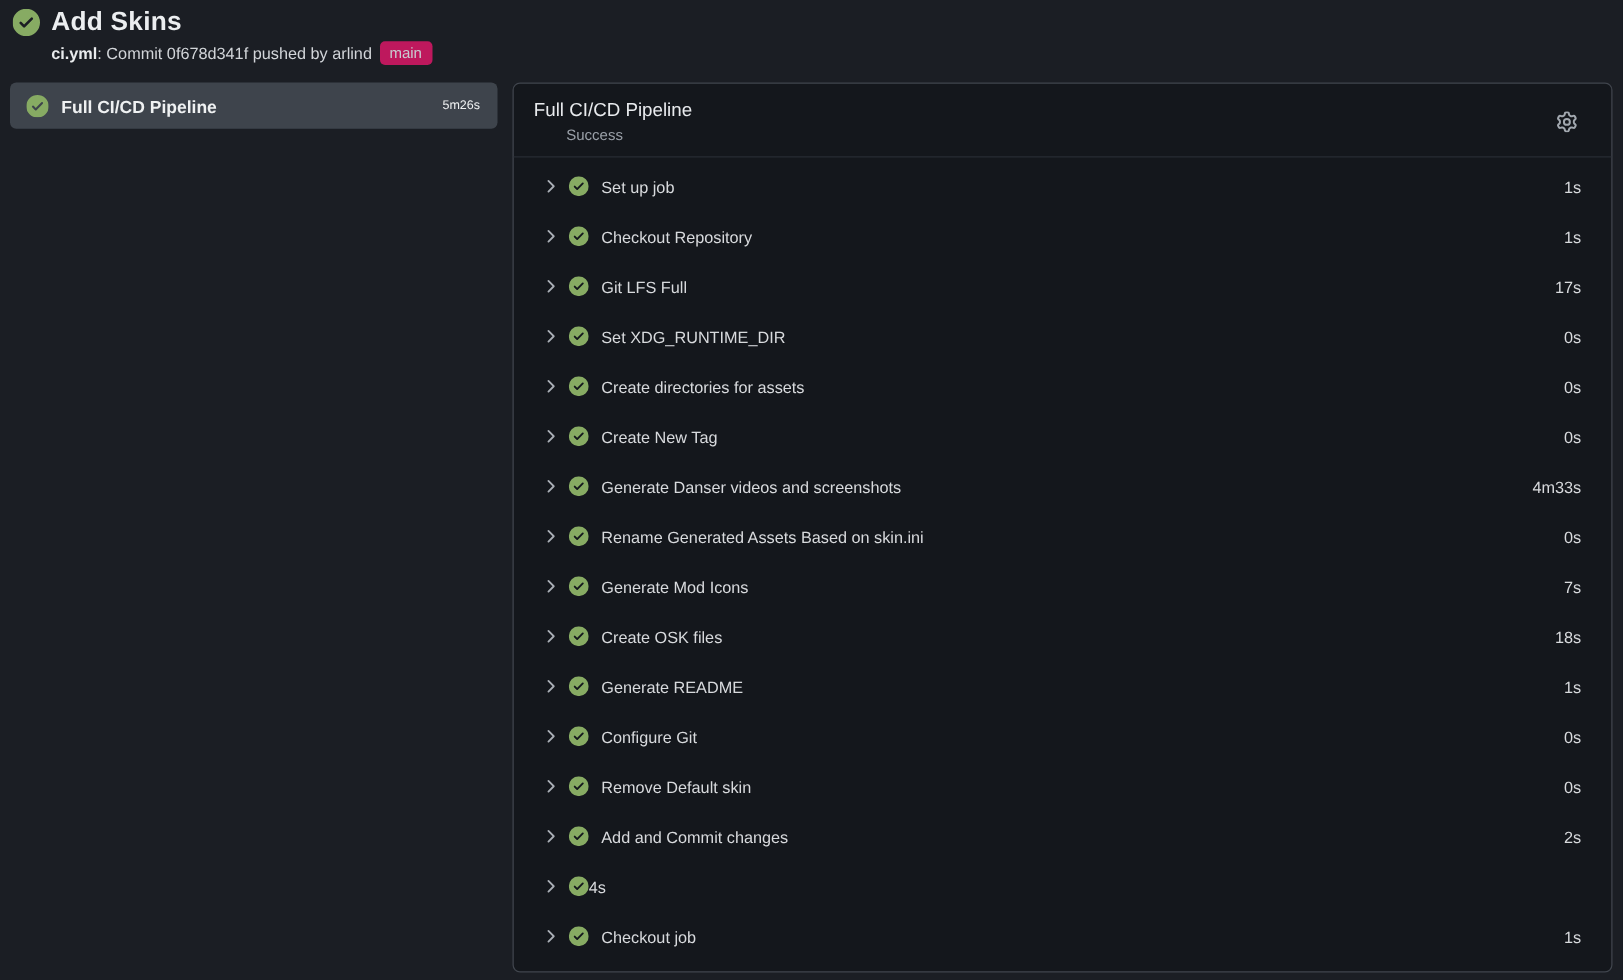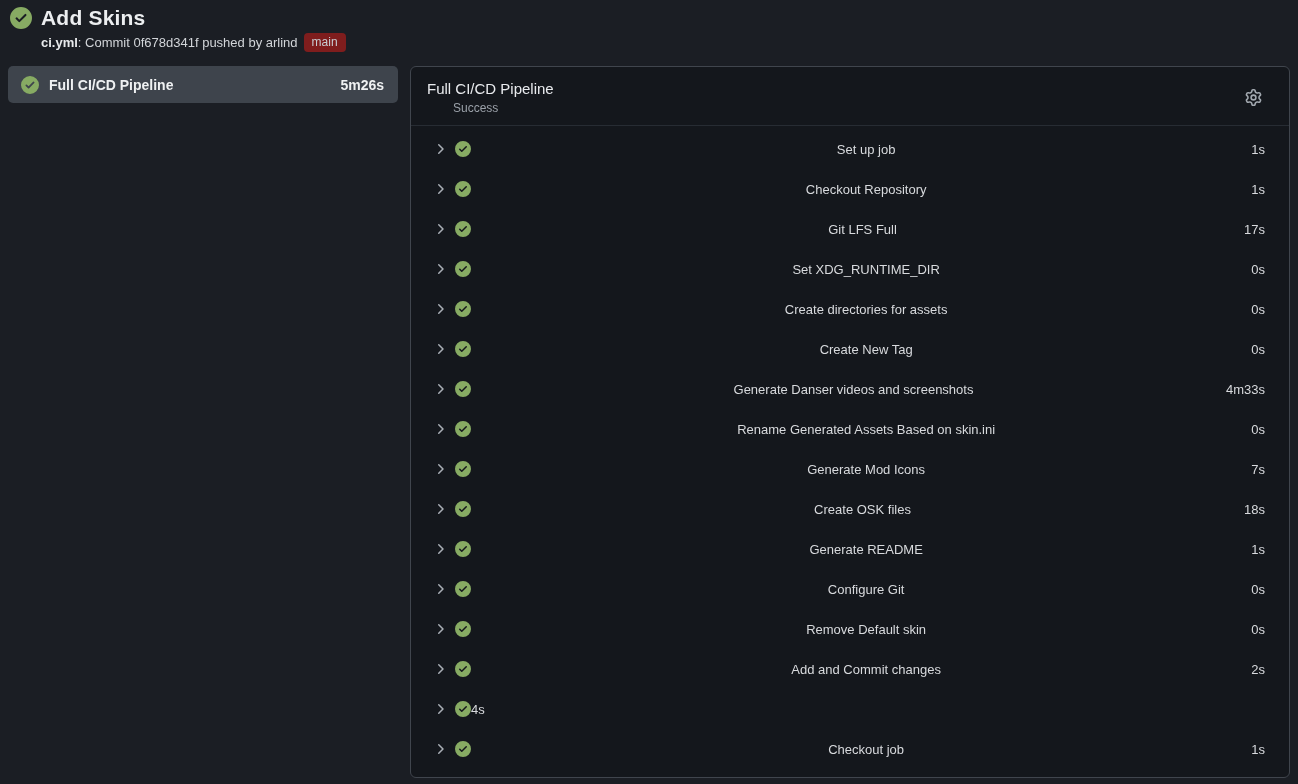--- a/index.html
+++ b/index.html
@@ -18,21 +18,21 @@
   .run-title-row .status-icon { width: 22px; height: 22px; color: #87ab63; flex: none; }
   .run-title { font-size: 21px; font-weight: 600; color: #eceef0; letter-spacing: .2px; }
   .commit-line {
     margin-left: 31px; margin-top: 3px;
     font-size: 13px; color: #d2d5d9;
     display: flex; align-items: center; gap: 6px;
   }
   .commit-line .wf-file { font-weight: 700; color: #e9ebed; }
   .branch-badge {
     display: inline-block;
-    background: #7f1d1d; color: #c8cdd2;
+    background: #be185d; color: #c8cdd2;
     border-radius: 4px;
     padding: 2px 8px 3px 8px;
     font-size: 12px; line-height: 14px;
     cursor: pointer;
   }
 
   
   .content { display: flex; align-items: flex-start; gap: 12px; margin-top: 14px; }
 
   
@@ -40,21 +40,21 @@
   .job-item {
     display: flex; align-items: center; gap: 10px;
     height: 37px;
     padding: 0 14px 0 13px;
     border-radius: 5px;
     background: #3e444c;
     cursor: pointer;
   }
   .job-item .status-icon { width: 18px; height: 18px; color: #87ab63; flex: none; }
   .job-name { flex: 1; font-size: 14px; font-weight: 700; color: #eff1f2; }
-  .job-duration { font-size: 14px; font-weight: 700; color: #eff1f2; }
+  .job-duration { font-size: 10px; font-weight: 400; color: #eff1f2; }
 
   
   .run-panel {
     flex: 1;
     background: #14171c;
     border: 1px solid #40454d;
     border-radius: 6px;
     min-height: 712px;
   }
   .panel-header {
@@ -71,21 +71,20 @@
   }
   .gear-btn svg { width: 17px; height: 17px; }
 
   
   .steps-list { padding: 3px 0 4px 0; }
   .step-row {
     display: flex; align-items: center;
     height: 40px;
     padding: 0 24px 0 21px;
     cursor: pointer;
-    text-align: center;
   }
   .chevron-icon { width: 16px; height: 16px; color: #a9aeb5; flex: none; }
   .step-row .status-icon { width: 16px; height: 16px; color: #87ab63; margin-left: 7px; flex: none; }
   .step-name { margin-left: 10px; font-size: 13px; color: #d8dadd; flex: 1; }
   .step-duration { font-size: 13px; color: #d8dadd; }
 
   svg { display: block; }
 </style>
 </head>
 <body>

